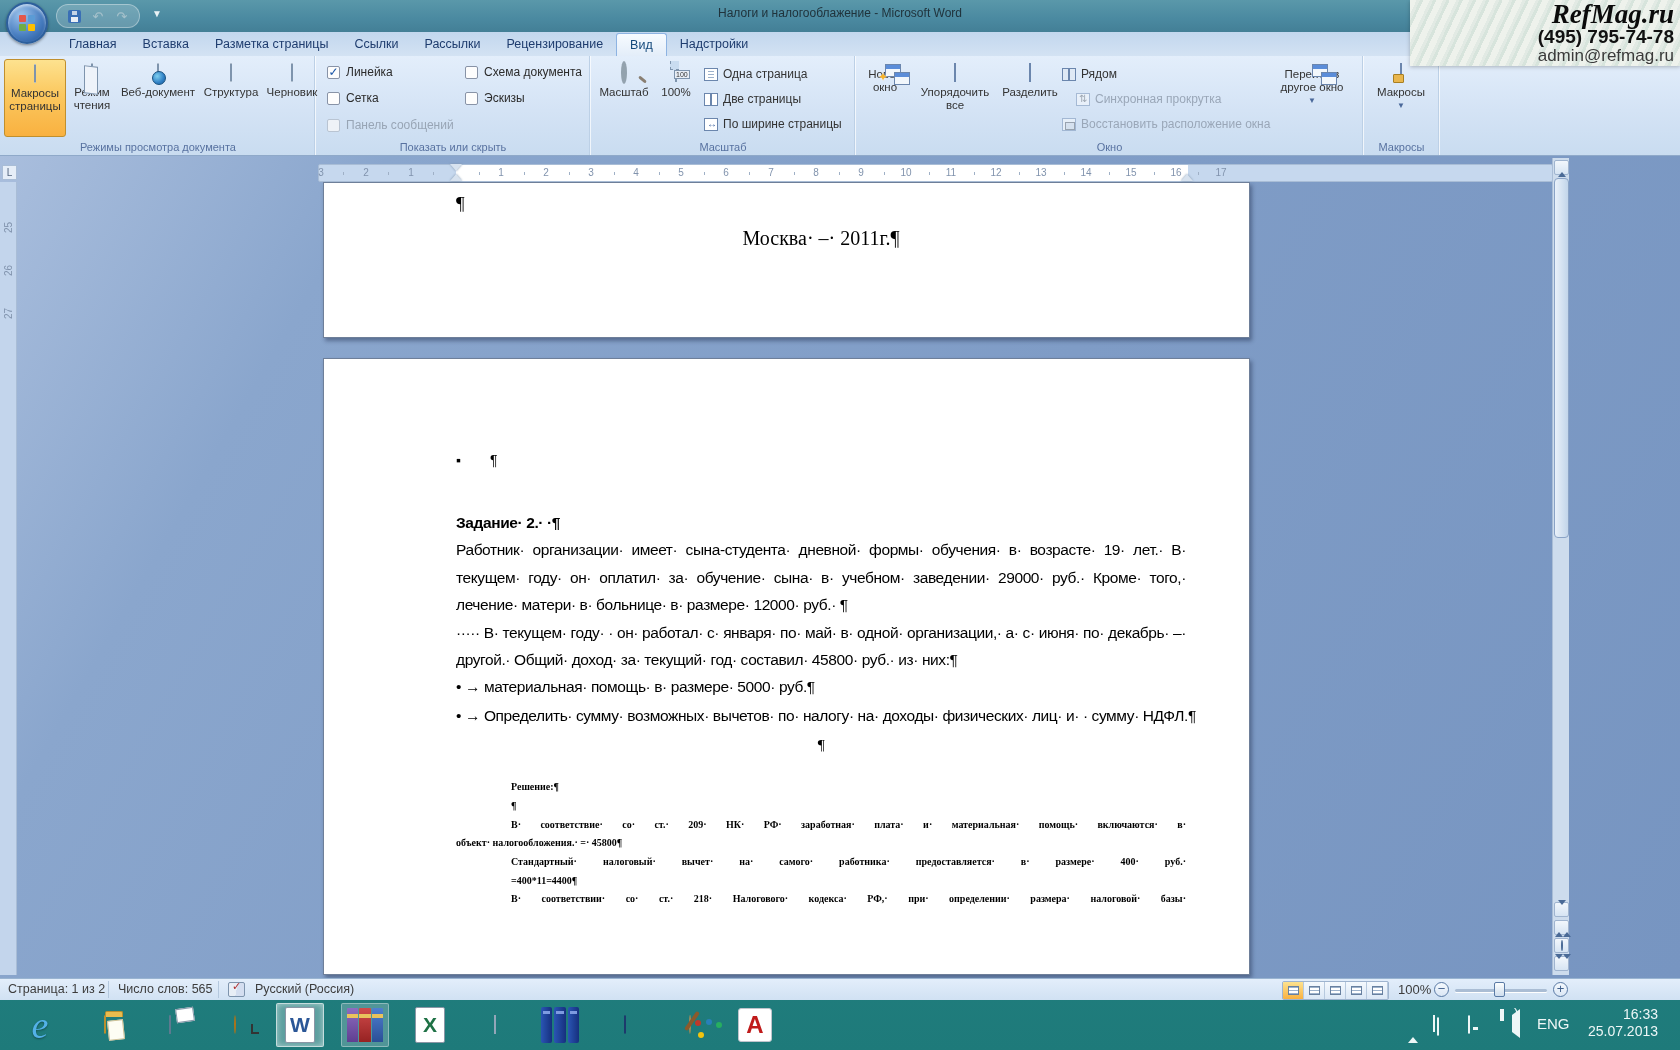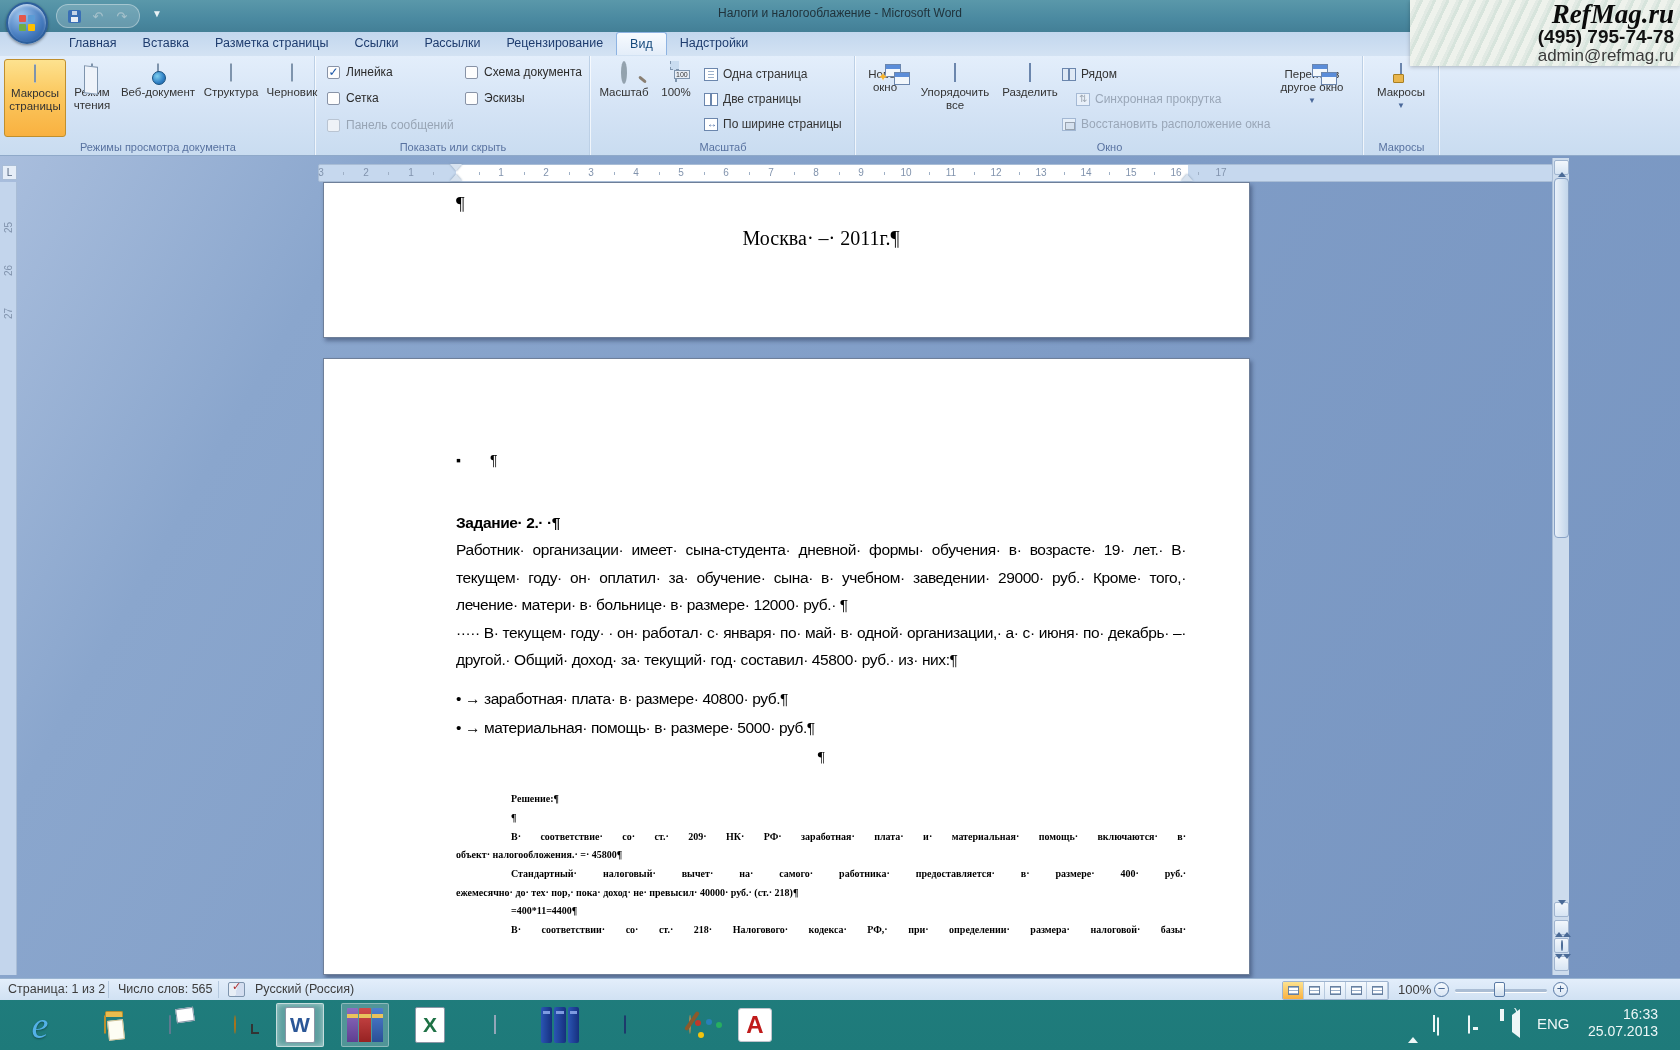--- a/index.html
+++ b/index.html
@@ -26,21 +26,21 @@
   #office-btn { position:absolute; left:6px; top:2px; width:42px; height:42px; border-radius:50%;
     background:radial-gradient(circle at 35% 30%, #9cc3ec, #4a7fc1 55%, #1d4f94);
     border:2px solid #2d5f9b; box-shadow:0 1px 3px rgba(0,0,0,.45), inset 0 2px 3px rgba(255,255,255,.6);
     z-index:30; }
   .orb-grid { position:absolute; left:11px; top:11px; width:16px; height:16px; display:grid;
     grid-template-columns:7px 7px; grid-template-rows:7px 7px; gap:2px; }
   .orb-grid i { border-radius:1px; }
 
   
   #tabrow { position:absolute; left:0; top:32px; width:1418px; height:24px;
-    background:linear-gradient(#c2d7ee,#d3e2f3); display:flex; align-items:flex-start; padding-left:56px; }
+    background:linear-gradient(#c2d7ee,#d3e2f3); display:flex; align-items:center; padding-left:56px; }
   .tab { height:23px; line-height:22px; padding:0 13px; font-size:12.5px; color:#1e3c6e; }
   .tab.active { background:linear-gradient(#f7fbff,#e3edf9); border:1px solid #8db3e2; border-bottom:none;
     border-radius:3px 3px 0 0; color:#154a7c; }
 
   
   #ribbon { position:absolute; left:0; top:56px; width:1680px; height:100px;
     background:linear-gradient(#e3eefb,#d4e3f5 55%,#c9dcf0); border-bottom:1px solid #8fa9c9; }
   .rgroup { position:absolute; top:0; height:99px; border-right:1px solid #bcd0e6;
     box-shadow:1px 0 0 rgba(255,255,255,.7); }
   .rgroup-label { position:absolute; left:0; right:0; bottom:2px; text-align:center;
@@ -407,29 +407,28 @@
     </div>
     <div class="page" id="page2">
       <div id="p2-content">
           <div class="dl bp">▪ ¶</div>
           <div class="dl h">Задание· 2.· ·¶</div>
           <div class="dl j">Работник· организации· имеет· сына-студента· дневной· формы· обучения· в· возрасте· 19· лет.· В·</div>
           <div class="dl j">текущем· году· он· оплатил· за· обучение· сына· в· учебном· заведении· 29000· руб.· Кроме· того,· оплатил·</div>
           <div class="dl p">лечение· матери· в· больнице· в· размере· 12000· руб.· ¶</div>
           <div class="dl j">····· В· текущем· году· · он· работал· с· января· по· май· в· одной· организации,· а· с· июня· по· декабрь· –· в·</div>
           <div class="dl p">другой.· Общий· доход· за· текущий· год· составил· 45800· руб.· из· них:¶</div>
-          <div class="dl b1">• → заработная· плата· в· размере· 40800· руб.¶</div>
           <div class="dl b">• → материальная· помощь· в· размере· 5000· руб.¶</div>
+          <div class="dl b">• → Определить· сумму· возможных· вычетов· по· налогу· на· доходы· физических· лиц· и· · сумму· НДФЛ.¶</div>
           <div class="dl c">¶</div>
           <div class="dl rs first">Решение:¶</div>
           <div class="dl rs">¶</div>
           <div class="dl rj">В· соответствие· со· ст.· 209· НК· РФ· заработная· плата· и· материальная· помощь· включаются· в·</div>
           <div class="dl rp">объект· налогообложения.· =· 45800¶</div>
           <div class="dl rj">Стандартный· налоговый· вычет· на· самого· работника· предоставляется· в· размере· 400· руб.·</div>
-          <div class="dl rp">ежемесячно· до· тех· пор,· пока· доход· не· превысил· 40000· руб.· (ст.· 218)¶</div>
           <div class="dl rs">=400*11=4400¶</div>
           <div class="dl rj">В· соответствии· со· ст.· 218· Налогового· кодекса· РФ,· при· определении· размера· налоговой· базы·</div>
         </div>
     </div>
   </div>
 
   <div id="tab-selector">L</div>
   <div id="hruler">
     <div id="hruler-white"></div>
     <div class="ind-marker" id="ind-first"></div>

